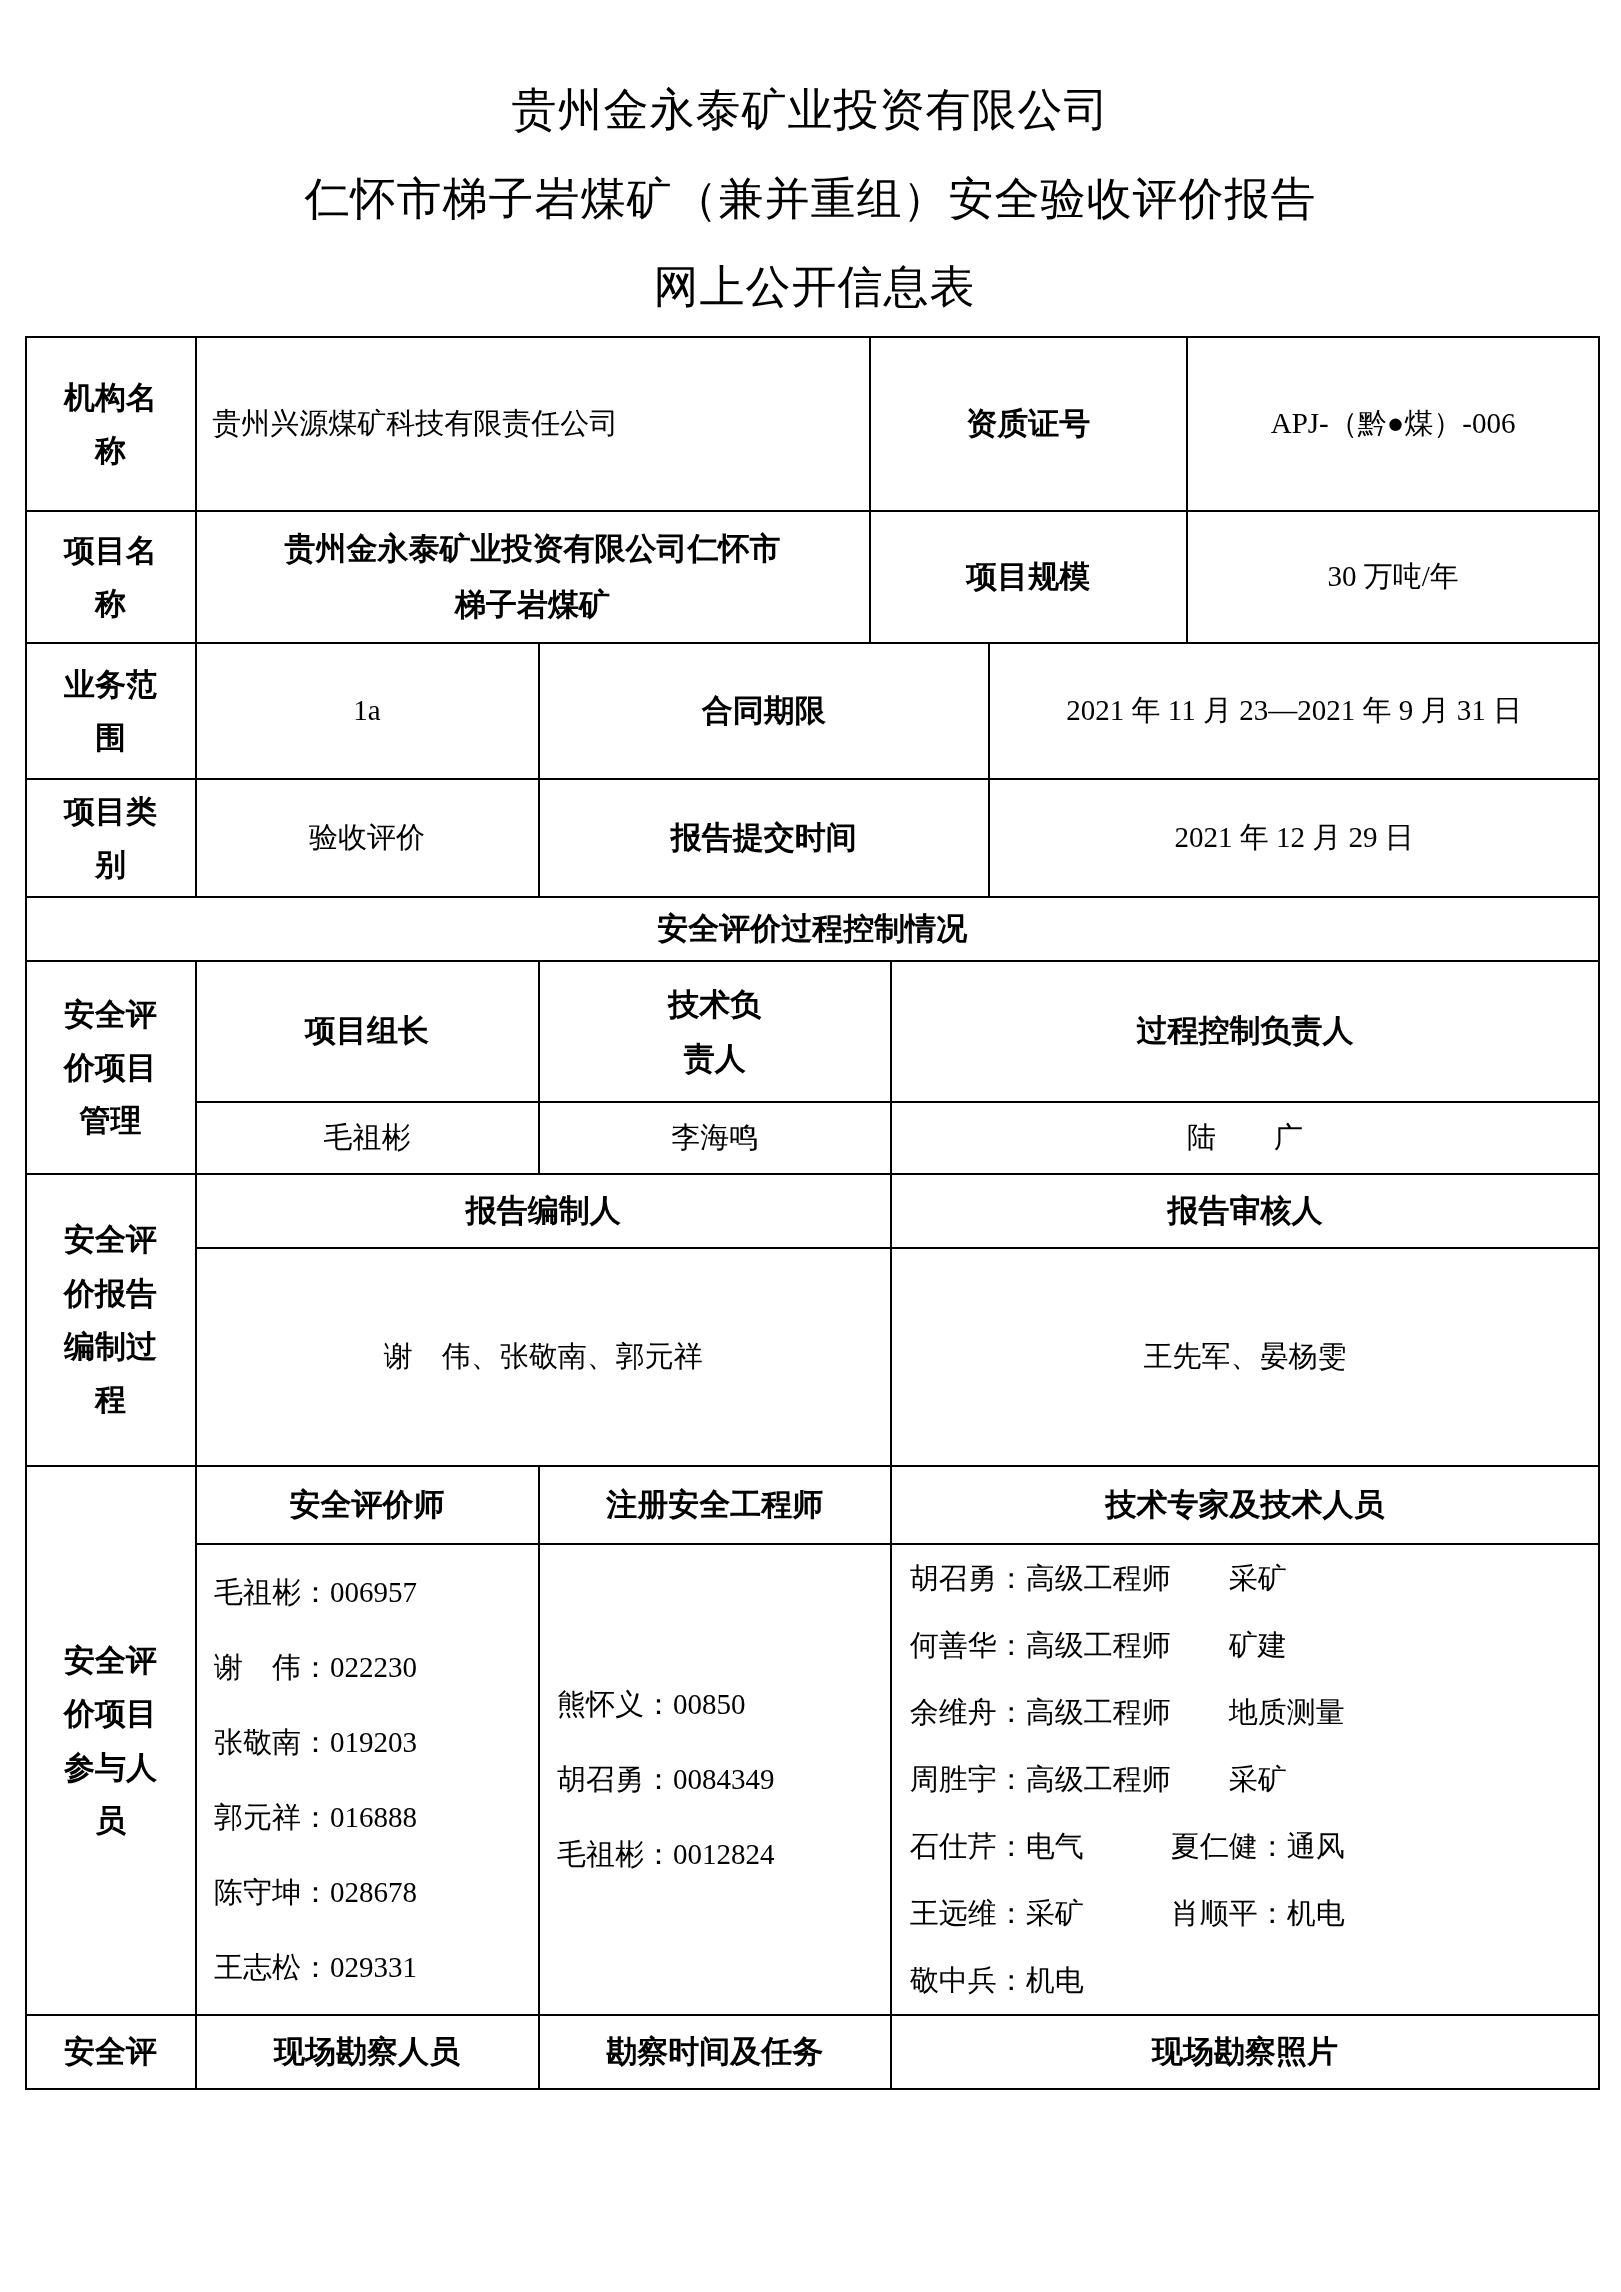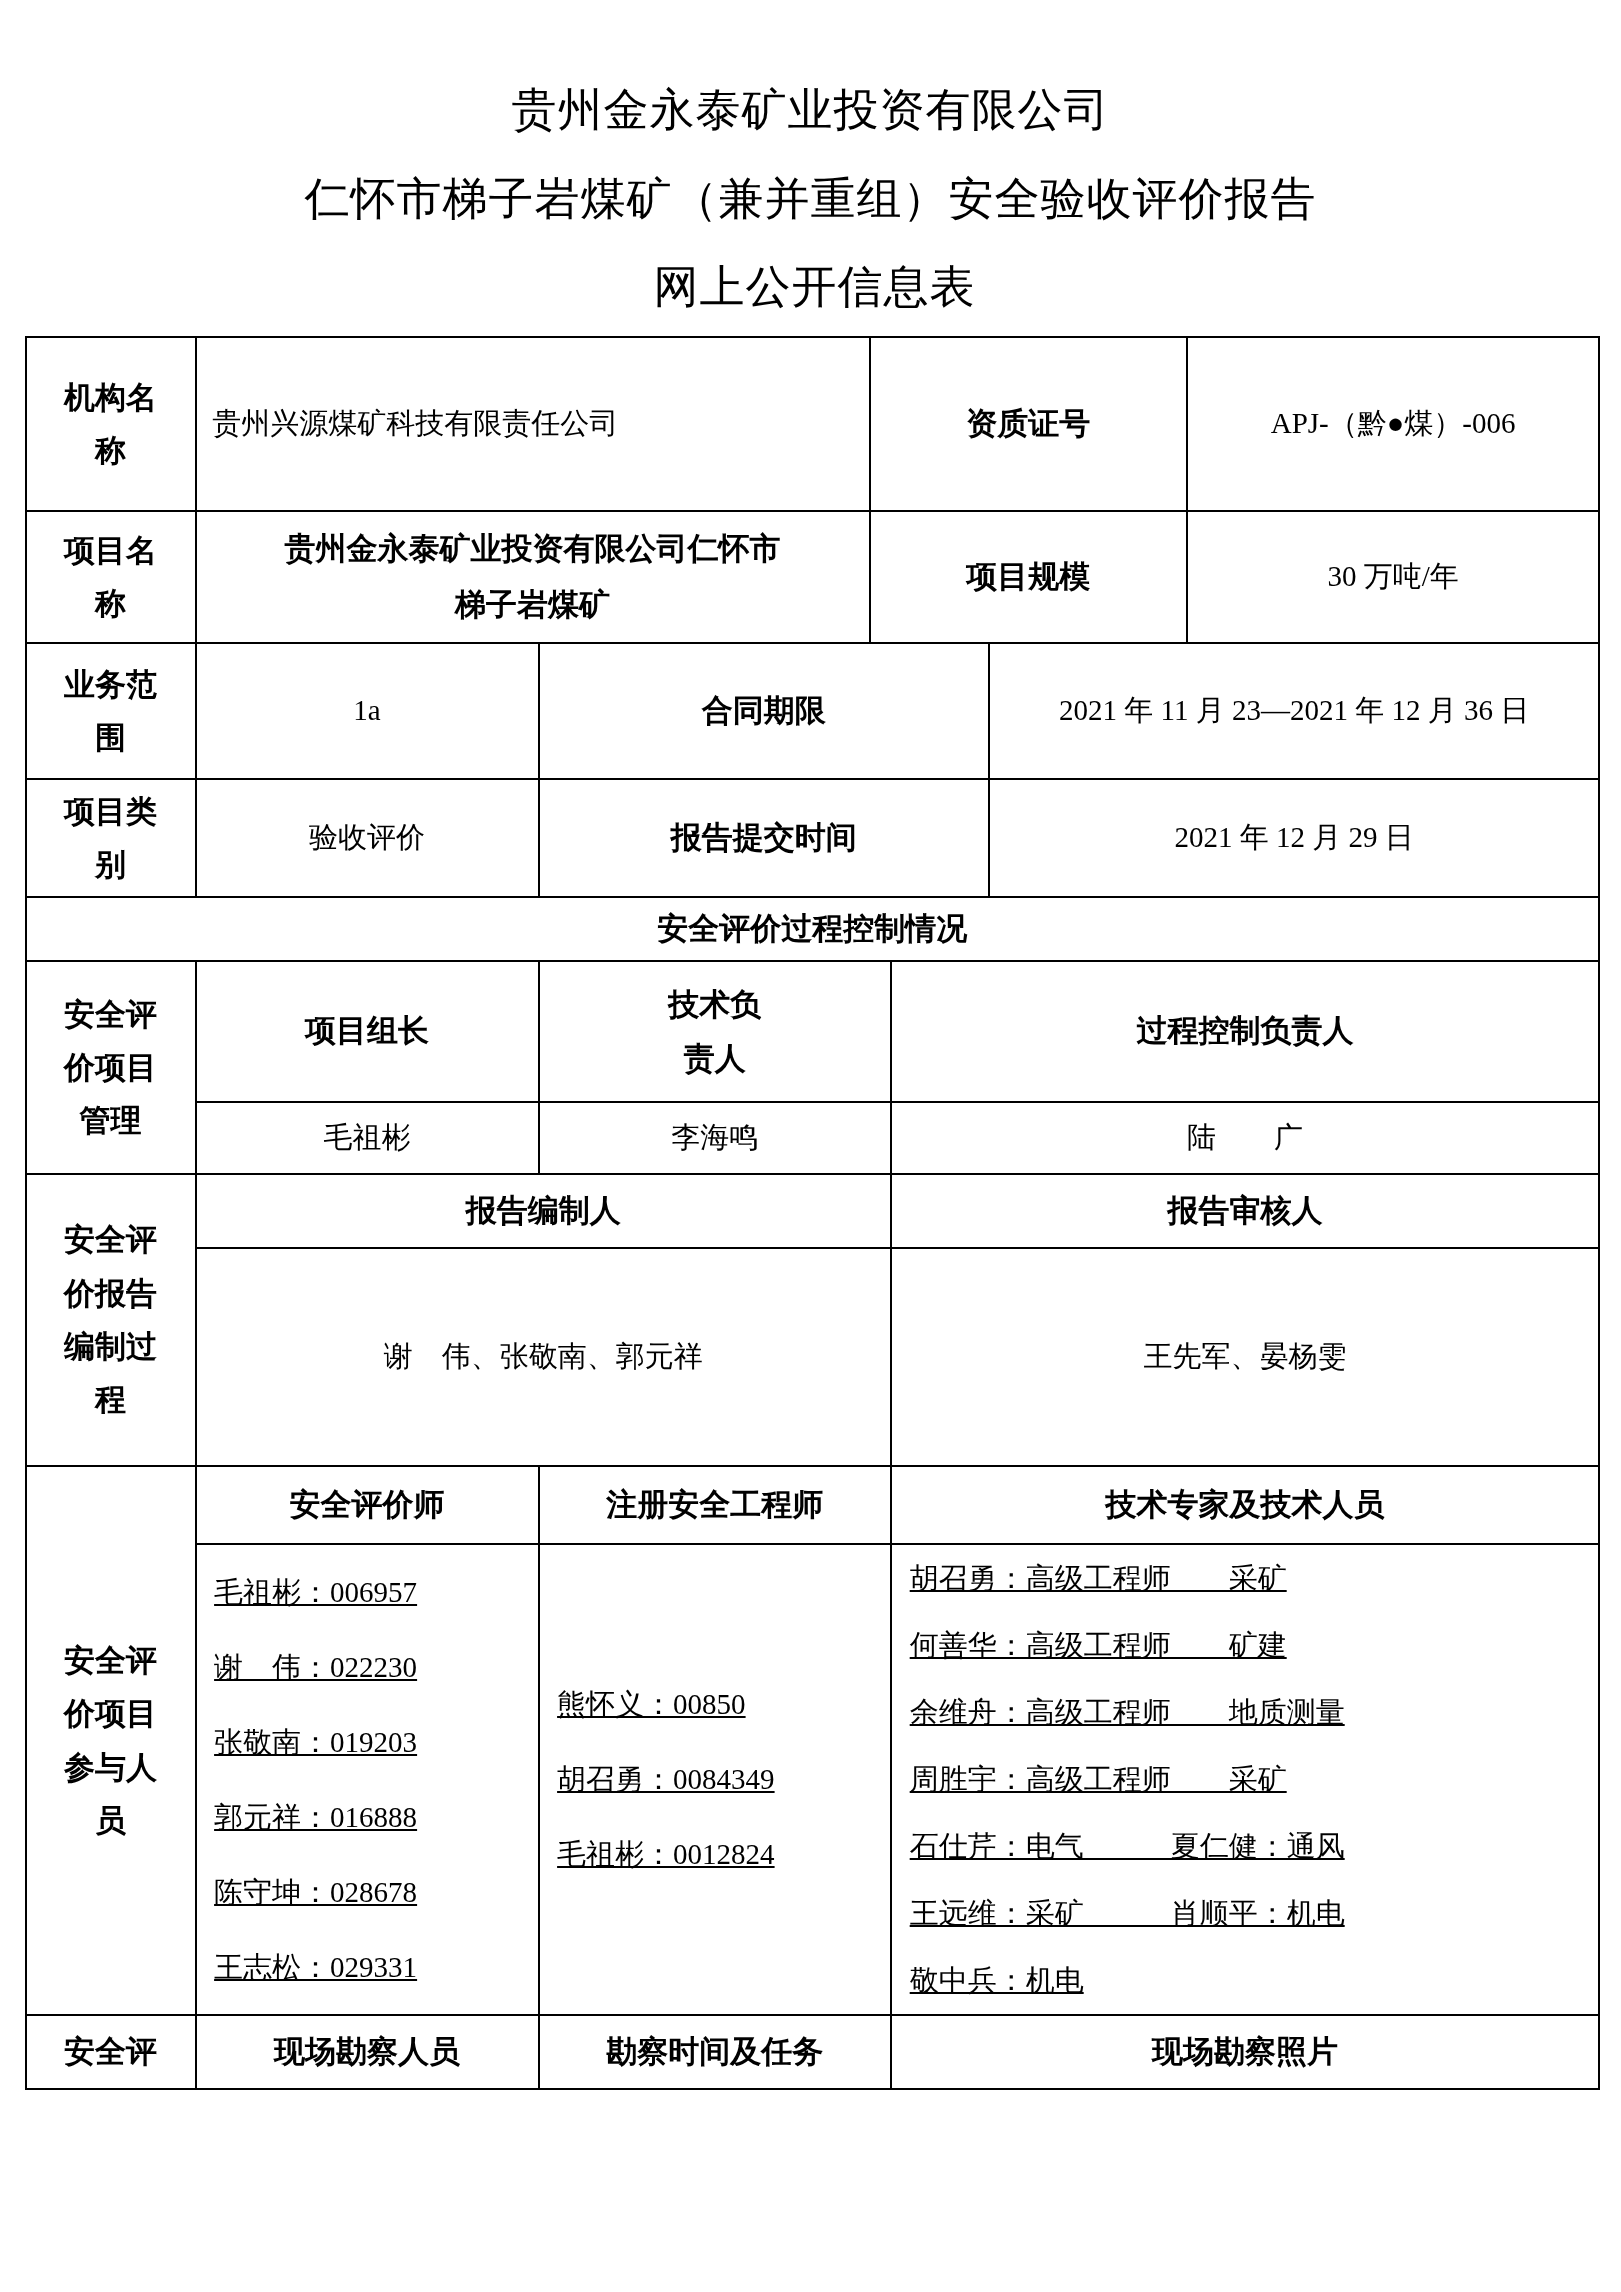--- a/index.html
+++ b/index.html
@@ -25,21 +25,21 @@
     font-size:29px;line-height:1.5;
     overflow:hidden;
   }
   tr.thick td{border-top-width:2.9px;}
   .lbl{font-weight:bold;font-size:31px;}
   .lbl .ln{line-height:1.72;}
   .stack .ln{display:block;}
   .left{text-align:left;padding-left:15.7px;border-radius:7px;}
   .valwrap .ln{line-height:1.8;font-weight:bold;font-size:31px;}
   .list{text-align:left;padding-left:17.6px;}
-  .list .ln{line-height:75px;white-space:pre;text-decoration:underline;}
+  .list .ln{line-height:75px;white-space:pre;}
   .list.tight .ln{line-height:67px;}
   .sec-hdr{font-weight:bold;font-size:31px;}
 </style>
 </head>
 <body>
 
 <div class="doc">
   <div class="title-line">贵州金永泰矿业投资有限公司</div>
   <div class="title-line">仁怀市梯子岩煤矿（兼并重组）安全验收评价报告</div>
   <div class="title-line last">网上公开信息表</div>
@@ -79,21 +79,21 @@
       <td>30 万吨/年</td>
     </tr>
 
     <tr style="height:136px">
       <td class="lbl stack">
             <div class="ln">业务范</div>
             <div class="ln">围</div>
           </td>
       <td>1a</td>
       <td colspan="3" class="lbl">合同期限</td>
-      <td colspan="2">2021 年 11 月 23—2021 年 12 月 36 日</td>
+      <td colspan="2">2021 年 11 月 23—2021 年 9 月 31 日</td>
     </tr>
 
     <tr style="height:118px">
       <td class="lbl stack">
             <div class="ln">项目类</div>
             <div class="ln">别</div>
           </td>
       <td>验收评价</td>
       <td colspan="3" class="lbl">报告提交时间</td>
       <td colspan="2">2021 年 12 月 29 日</td>

